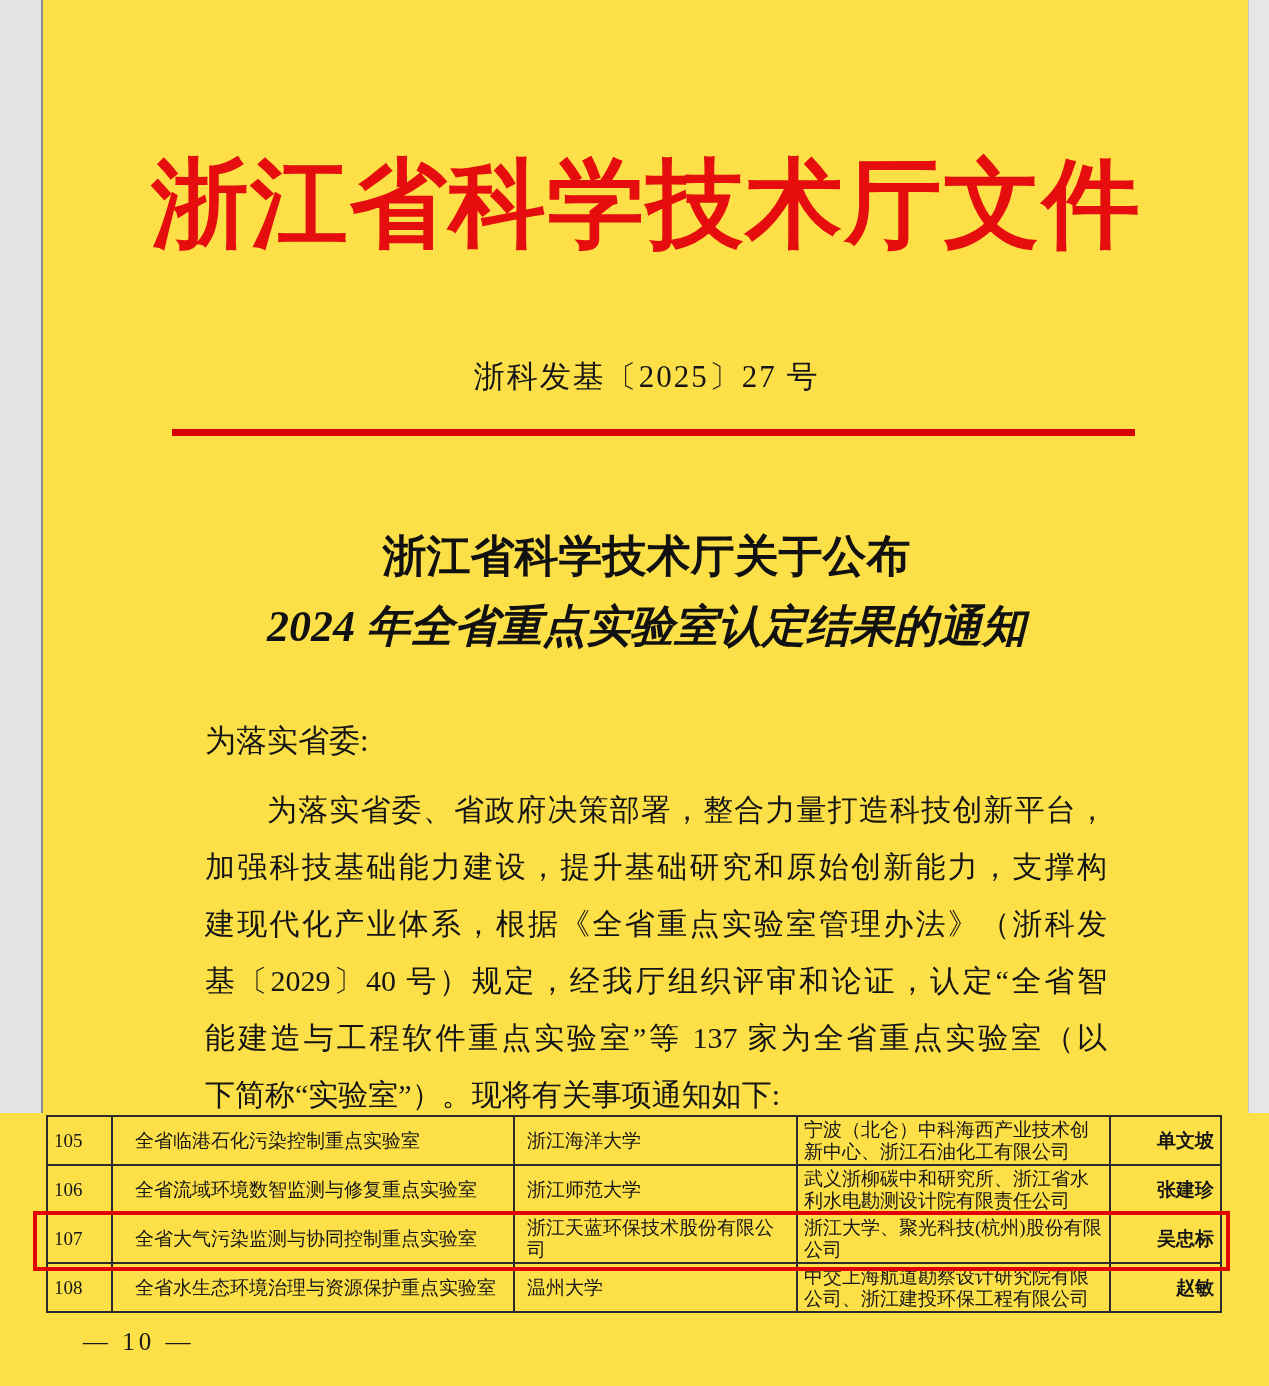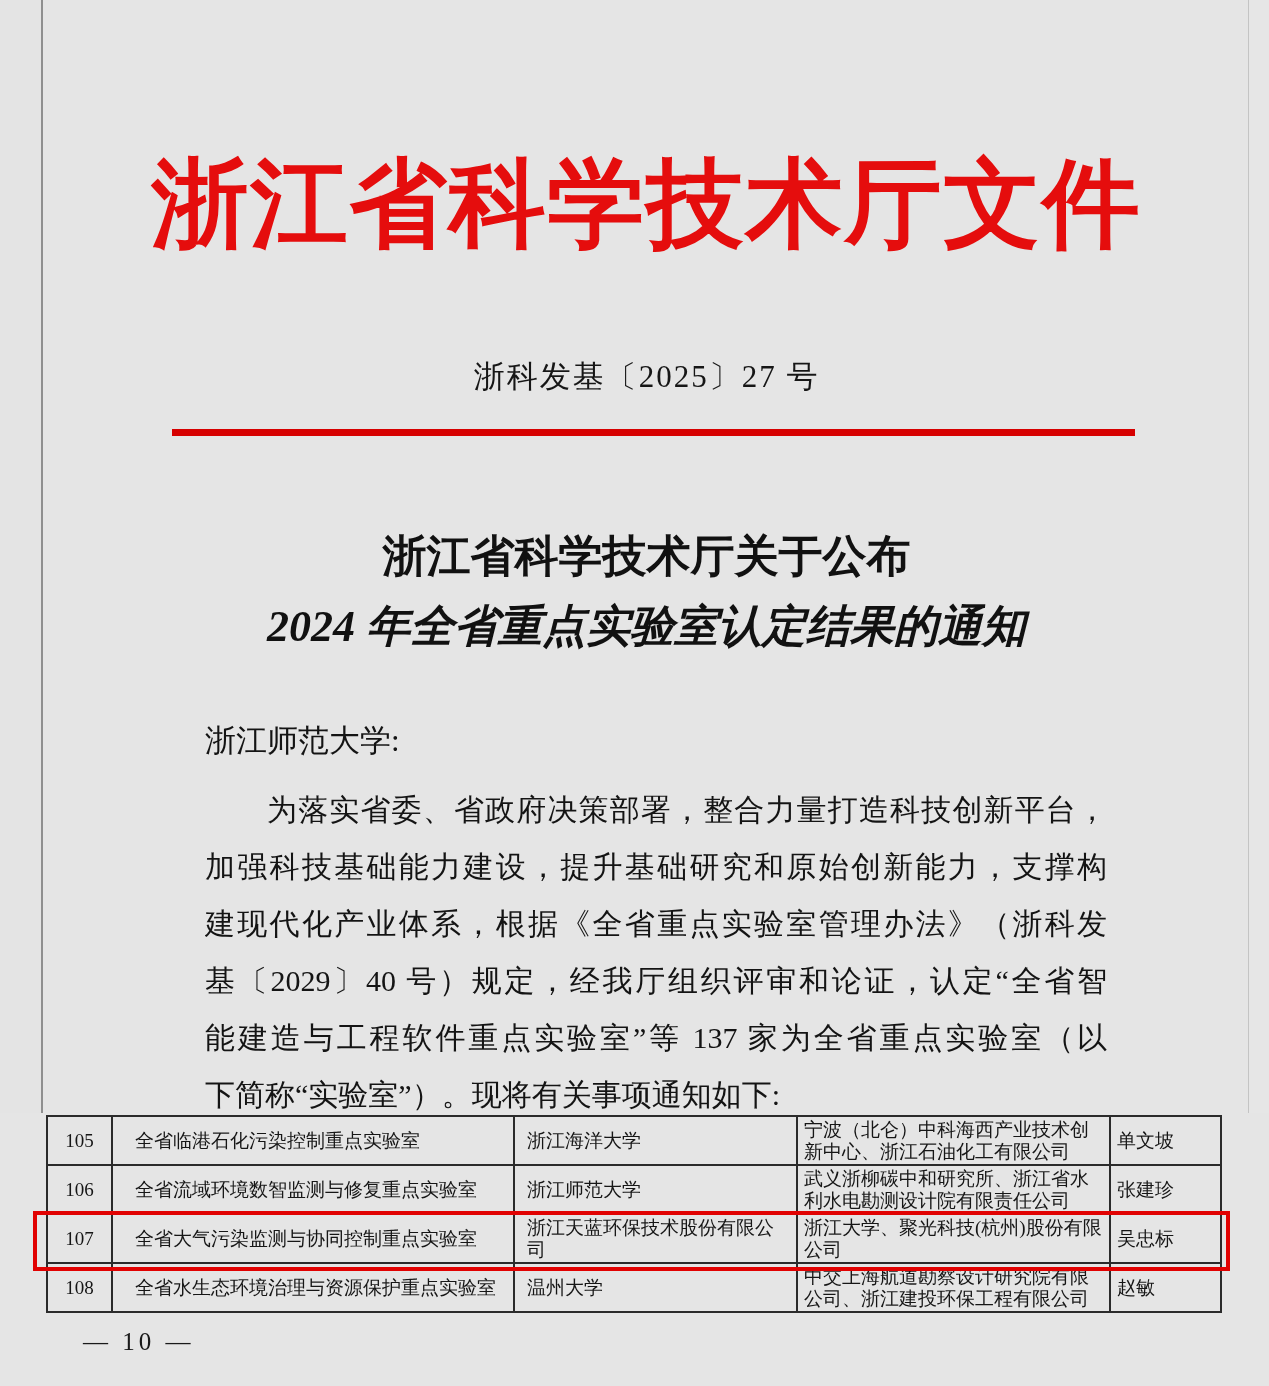--- a/index.html
+++ b/index.html
@@ -1,20 +1,20 @@
 <!DOCTYPE html>
 <html><head>
 <meta charset="utf-8">
 <style>
   * { margin:0; padding:0; box-sizing:border-box; }
   html,body { background:#ffffff; }
   .stage {
     position:relative;
     width:1269px; height:1386px;
-    background:#e5e5e5;
+    background:#fde047;
     overflow:hidden;
     font-family:"Liberation Serif","DejaVu Serif",serif;
     color:#1c1c1c;
   }
   
   .margin-left {
     position:absolute; left:0; top:0; width:43px; height:1113px;
     background:#e4e4e4; border-right:2px solid #8f8f8f;
   }
   .margin-right {
@@ -64,25 +64,25 @@
     border-collapse:collapse; table-layout:fixed; width:1174px;
     font-size:19px; color:#161616;
   }
   .results-table td {
     border:2px solid #2b2b2b;
     height:49px; line-height:22px;
     padding:1px 6px;
     vertical-align:middle;
     overflow:hidden;
   }
-  .results-table td.col-no { text-align:center;margin-top:36px; }
+  .results-table td.col-no { text-align:left;margin-top:36px; }
   .results-table td.col-lab { padding-left:22px; }
   .results-table td.col-inst { padding-left:12px; }
   .results-table td.col-partners { padding:1px 6px;border-radius:15px; }
-  .results-table td.col-director { text-align:left; }
+  .results-table td.col-director { text-align:right;font-weight:bold; }
   .highlight-box {
     position:absolute; left:33px; top:1211px; width:1197px; height:60px;
     border:4px solid #e10202;
     pointer-events:none;
   }
   .page-number {
     position:absolute; left:83px; top:1328px;
     font-size:25px; letter-spacing:4px; color:#1a1a1a;
     white-space:nowrap;
   }
@@ -98,21 +98,21 @@
   <div class="letterhead">浙江省科学技术厅文件</div>
 
   <div class="doc-number">浙科发基〔2025〕27 号</div>
 
   <div class="red-line"></div>
 
   <div class="notice-title line1">浙江省科学技术厅关于公布</div>
 
   <div class="notice-title line2">2024 年全省重点实验室认定结果的通知</div>
 
-  <div class="salutation">浙江师范大学:</div>
+  <div class="salutation">为落实省委:</div>
 
   <div class="body-text">
       <div class="body-line indent">为落实省委、省政府决策部署，整合力量打造科技创新平台，</div>
       <div class="body-line">加强科技基础能力建设，提升基础研究和原始创新能力，支撑构</div>
       <div class="body-line">建现代化产业体系，根据《全省重点实验室管理办法》（浙科发</div>
       <div class="body-line">基〔2029〕40 号）规定，经我厅组织评审和论证，认定“全省智</div>
       <div class="body-line">能建造与工程软件重点实验室”等 137 家为全省重点实验室（以</div>
       <div class="body-line last">下简称“实验室”）。现将有关事项通知如下:</div>
     </div>
 

